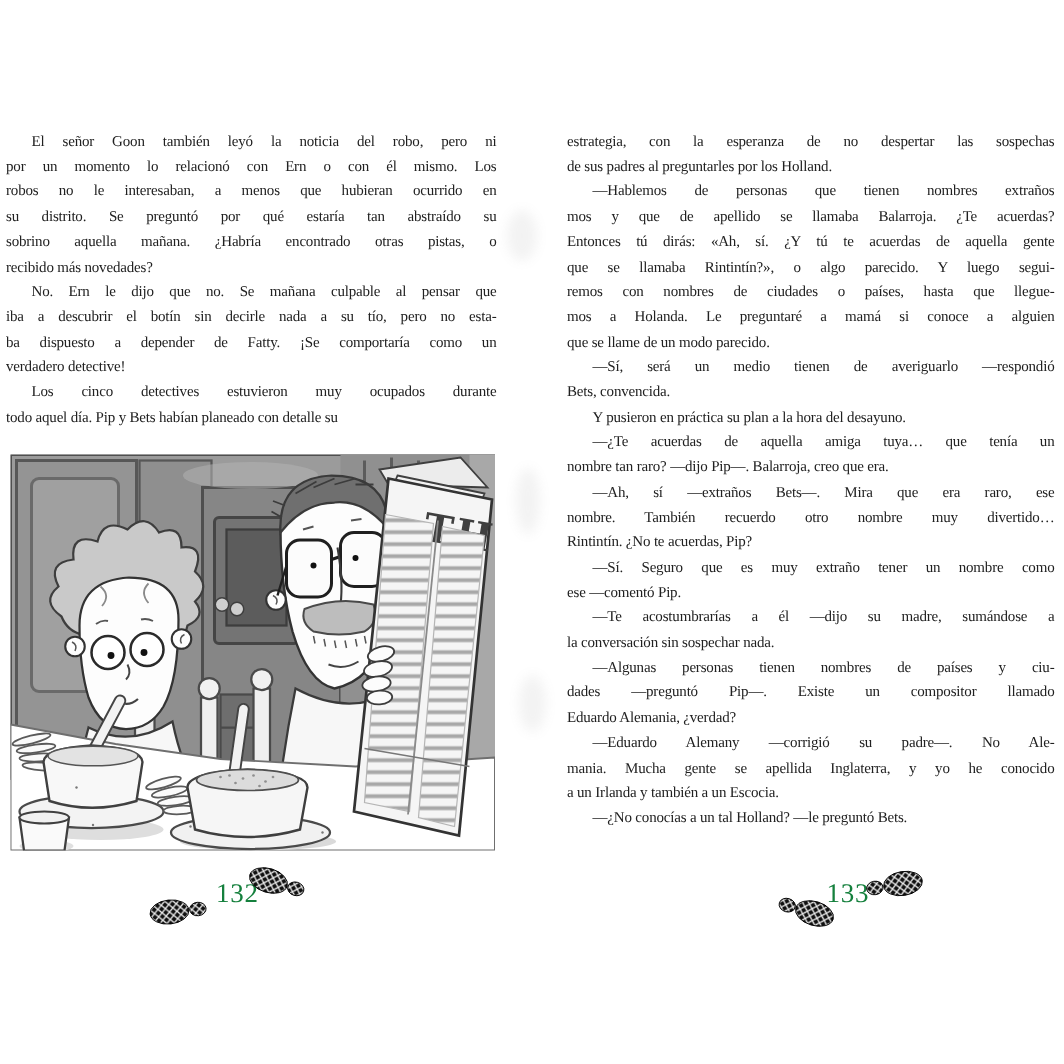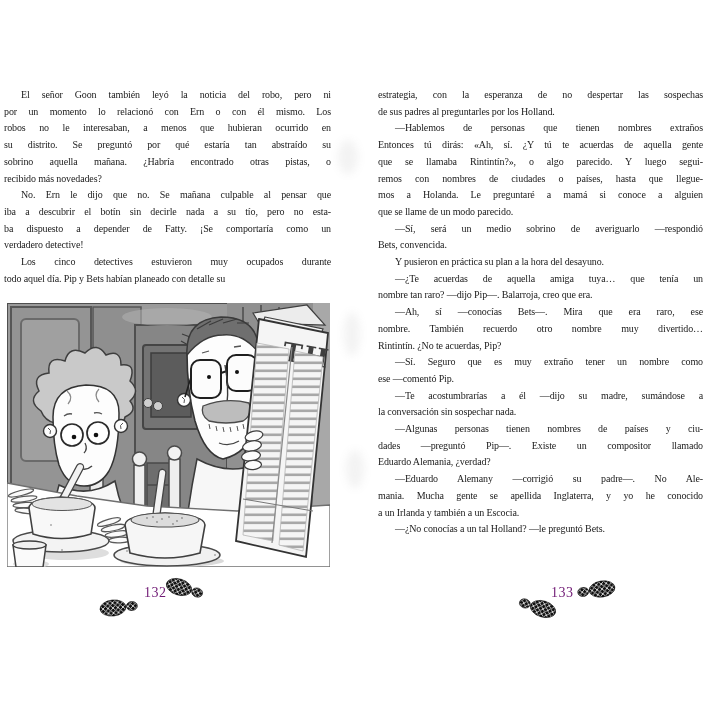--- a/index.html
+++ b/index.html
@@ -7,21 +7,21 @@
     position:relative;width:709px;height:709px;background:#ffffff;overflow:hidden;
     font-family:"Liberation Serif","DejaVu Serif",serif;color:#212121;
   }
   .text-col{position:absolute;top:87px;font-size:10px;line-height:16.7px;letter-spacing:-0.12px;}
   #left-col{left:4px;width:327px;}
   #right-col{left:378px;width:325px;}
   .para{margin:0;}
   .para .line{text-align:justify;text-align-last:justify;}
   .para .line:last-child{text-align-last:left;}
   .para.indent .line:first-child{text-indent:17px;}
-  .pagenum{position:absolute;top:585px;font-size:14px;letter-spacing:0.5px;color:#701a75;}
+  .pagenum{position:absolute;top:585px;font-size:18px;letter-spacing:0.5px;color:#15803d;}
   #pagenum-left{left:144px;}
   #pagenum-right{left:551px;text-align:center;}
   .footprints{position:absolute;top:572px;width:130px;height:52px;}
   #footprints-left{left:88px;}
   #footprints-right{left:505px;}
   .illustration{position:absolute;left:7px;top:303px;width:323px;height:264px;margin:0;}
   .illustration svg{display:block;width:100%;height:100%;}
   .smudge{position:absolute;background:#8a8a8a;opacity:0.10;filter:blur(4px);border-radius:50%;}
   #smudge-1{left:338px;top:140px;width:20px;height:34px;}
   #smudge-2{left:344px;top:312px;width:16px;height:44px;}
@@ -235,39 +235,40 @@
   </section>
 
   <section>
     <div class="text-col" id="right-col">
         <div class="para">
           <div class="line">estrategia, con la esperanza de no despertar las sospechas</div>
           <div class="line">de sus padres al preguntarles por los Holland.</div>
         </div>
         <div class="para indent">
           <div class="line">—Hablemos de personas que tienen nombres extraños</div>
+          <div class="line">mos y que de apellido se llamaba Balarroja. ¿Te acuerdas?</div>
           <div class="line">Entonces tú dirás: «Ah, sí. ¿Y tú te acuerdas de aquella gente</div>
           <div class="line">que se llamaba Rintintín?», o algo parecido. Y luego segui-</div>
           <div class="line">remos con nombres de ciudades o países, hasta que llegue-</div>
           <div class="line">mos a Holanda. Le preguntaré a mamá si conoce a alguien</div>
           <div class="line">que se llame de un modo parecido.</div>
         </div>
         <div class="para indent">
-          <div class="line">—Sí, será un medio sobrino de averiguarlo —respondió</div>
+          <div class="line">—Sí, será un medio tienen de averiguarlo —respondió</div>
           <div class="line">Bets, convencida.</div>
         </div>
         <div class="para indent">
           <div class="line">Y pusieron en práctica su plan a la hora del desayuno.</div>
         </div>
         <div class="para indent">
           <div class="line">—¿Te acuerdas de aquella amiga tuya… que tenía un</div>
           <div class="line">nombre tan raro? —dijo Pip—. Balarroja, creo que era.</div>
         </div>
         <div class="para indent">
-          <div class="line">—Ah, sí —conocías Bets—. Mira que era raro, ese</div>
+          <div class="line">—Ah, sí —extraños Bets—. Mira que era raro, ese</div>
           <div class="line">nombre. También recuerdo otro nombre muy divertido…</div>
           <div class="line">Rintintín. ¿No te acuerdas, Pip?</div>
         </div>
         <div class="para indent">
           <div class="line">—Sí. Seguro que es muy extraño tener un nombre como</div>
           <div class="line">ese —comentó Pip.</div>
         </div>
         <div class="para indent">
           <div class="line">—Te acostumbrarías a él —dijo su madre, sumándose a</div>
           <div class="line">la conversación sin sospechar nada.</div>

